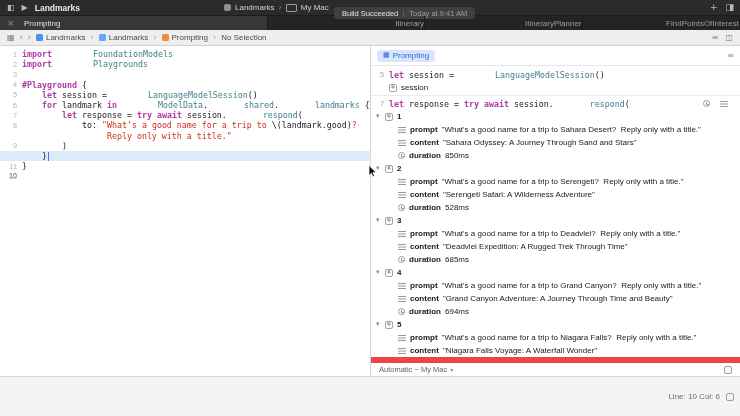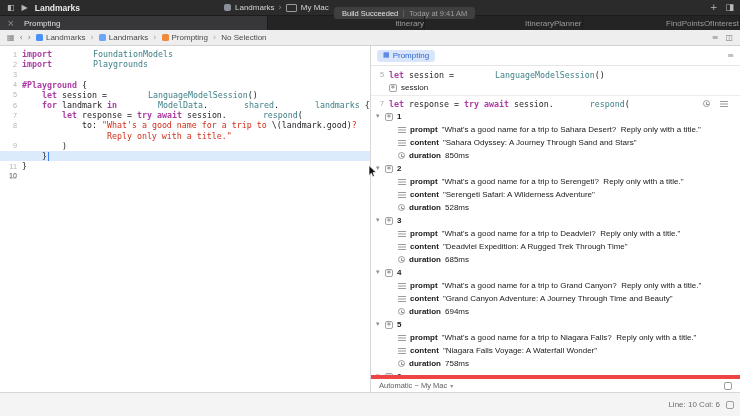--- a/index.html
+++ b/index.html
@@ -73,27 +73,27 @@
   .icon-token{width:8px;height:8px;box-sizing:border-box;border:1px solid #a3a3a3;border-radius:2px;color:#8a8a8a;font-size:7px;flex:none;margin-right:4px;display:flex;align-items:center;justify-content:center;font-family:"DejaVu Sans",sans-serif;}
   .disclosure{width:9px;flex:none;color:#8f8f8f;font-size:7px;font-family:"DejaVu Sans",sans-serif;}
   .item-index{font-weight:700;}
   .icon-doc{width:8px;height:8px;position:relative;flex:none;margin-right:4px;}
   .icon-doc::before{content:"";position:absolute;left:0;top:1.5px;width:8px;height:1px;background:#9a9a9a;box-shadow:0 2.5px 0 #9a9a9a,0 5px 0 #9a9a9a;}
   .icon-clock{width:7px;height:7px;box-sizing:border-box;border:1px solid #9a9a9a;border-radius:50%;position:relative;flex:none;margin-right:4px;}
   .icon-clock::before{content:"";position:absolute;left:2px;top:0.5px;width:1px;height:2.5px;background:#9a9a9a;}
   .icon-clock::after{content:"";position:absolute;left:2px;top:2.5px;width:2.5px;height:1px;background:#9a9a9a;}
   .field-label{font-weight:700;margin-right:4px;}
   .field-value{white-space:pre;overflow:hidden;}
-  .canvas-footer{height:13px;flex:none;border-top:4px solid #ef4444;display:flex;align-items:center;font-size:7.5px;color:#5f5f5f;padding:0 8px;gap:3px;}
+  .canvas-footer{height:13px;flex:none;border-top:6px solid #ef4444;display:flex;align-items:center;font-size:7.5px;color:#5f5f5f;padding:0 8px;gap:3px;}
   .cf-chevron{font-size:6px;color:#8a8a8a;}
   .cf-spacer{flex:1;}
   .cf-icon{width:8px;height:8px;border:1px solid #9e9e9e;border-radius:2px;box-sizing:border-box;}
 
   
-  .statusbar{height:15px;flex:none;background:#f4f4f4;border-top:1px solid #d7d7d7;display:flex;align-items:center;justify-content:flex-end;font-size:8px;color:#6d6d6d;padding:4px 6px;gap:6px;}
+  .statusbar{height:15px;flex:none;background:#f4f4f4;border-top:1px solid #d7d7d7;display:flex;align-items:center;justify-content:flex-end;font-size:8px;color:#6d6d6d;padding:12px 6px;gap:6px;}
   .sb-icon{width:8px;height:8px;border:1px solid #9e9e9e;border-radius:2px;box-sizing:border-box;}
 
   .mouse-cursor{position:absolute;left:368px;top:164px;z-index:10;}
 </style>
 </head>
 <body>
 
 <div class="window">
 
   <div class="toolbar">

